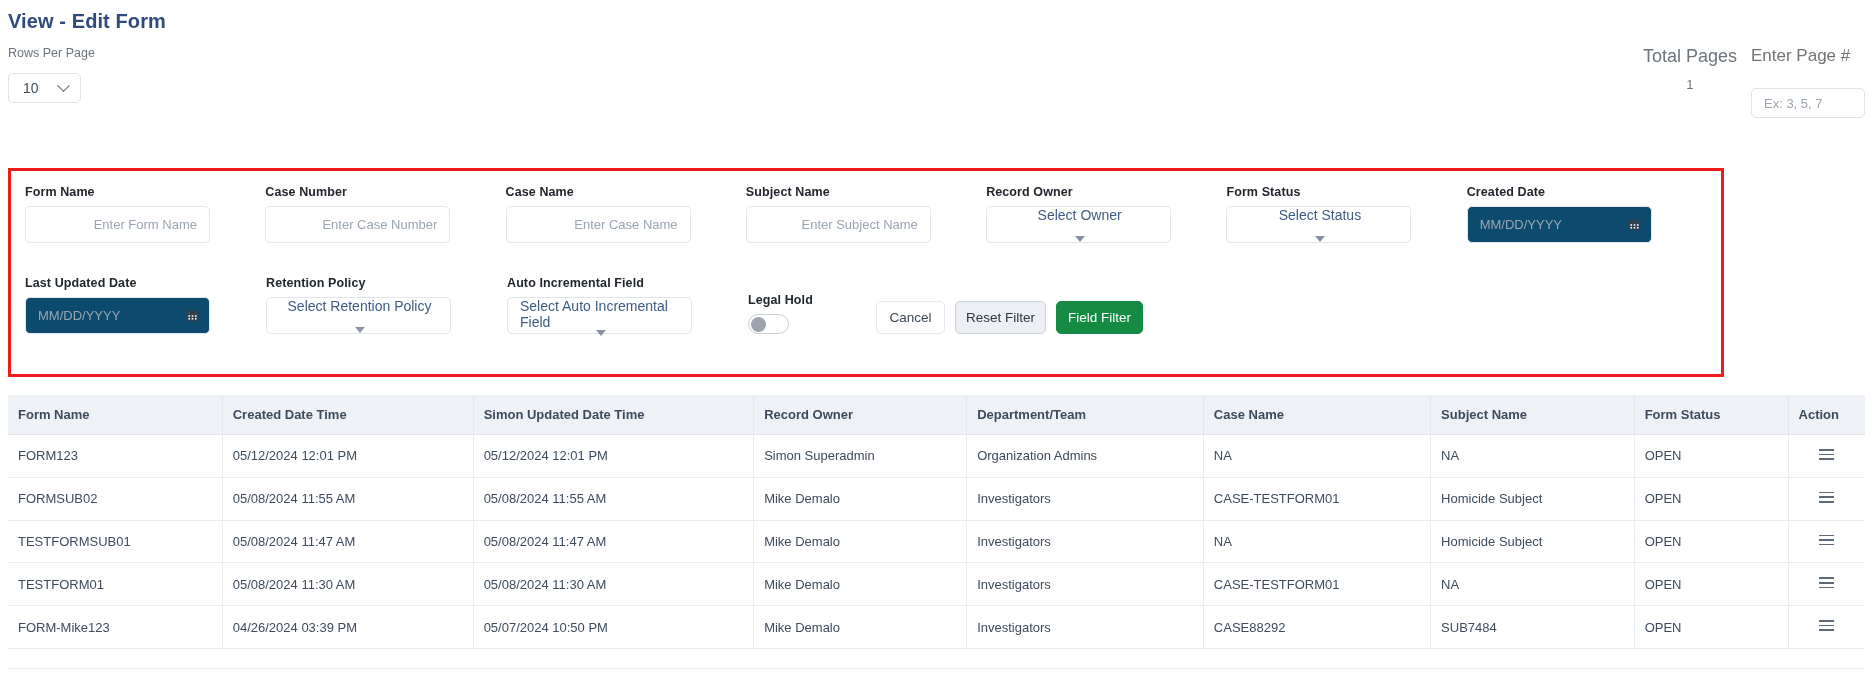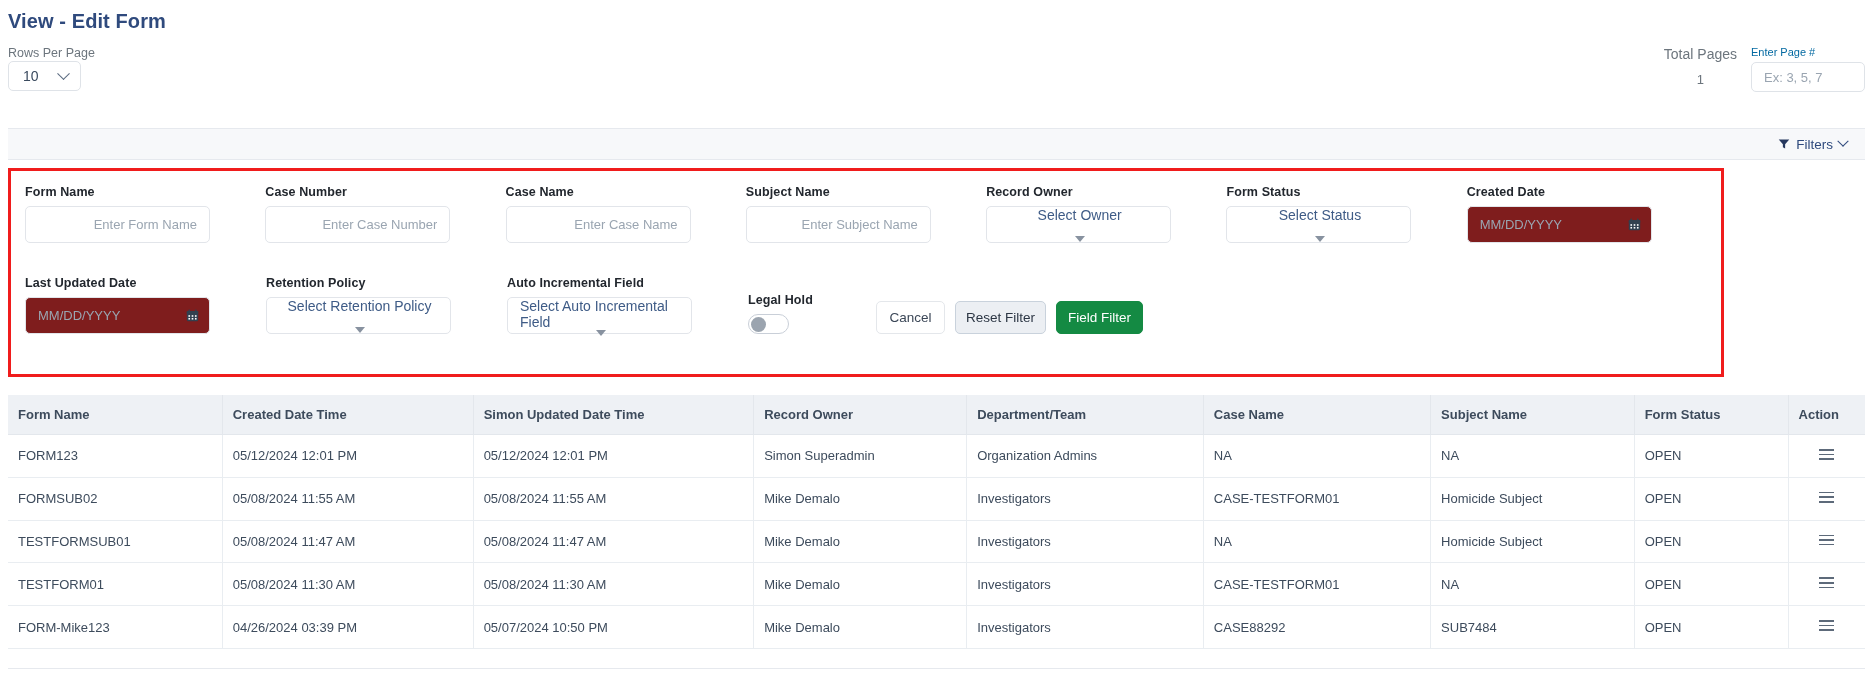--- a/index.html
+++ b/index.html
@@ -17,44 +17,44 @@
   .page-title {
     position: absolute; left: 8px; top: 10px;
     font-size: 20px; font-weight: 700; color: #2f4a7d;
     letter-spacing: .1px;
   }
   .rows-per-page {
     position: absolute; left: 8px; top: 46px;
   }
   .field-label {
     font-size: 12.5px; color: #6c757d; font-weight: 400;
-    display: block; margin-bottom: 1px;
+    display: block; margin-bottom: 13px;
   }
   .rpp-select {
     width: 73px; height: 30px;
     border: 1px solid #dfe3e8; border-radius: 5px;
     background: #fff; position: relative;
     display: flex; align-items: center; padding: 0 8px;
     font-size: 14px; color: #3a4a5e;
   }
   .rpp-select .val { flex: 1; text-align: left; padding-left: 6px; }
   .chev {
     width: 9px; height: 9px; border-right: 1.6px solid #5b6b80;
     border-bottom: 1.6px solid #5b6b80; transform: rotate(45deg) translate(-2px,-2px);
     margin-right: 4px;
   }
 
   .pager {
     position: absolute; right: 8px; top: 46px;
     display: flex; align-items: flex-start; gap: 14px;
   }
   .pager .tot { text-align: center; }
-  .pager .tot .lbl { font-size: 14px; color: #6c757d; }
+  .pager .tot .lbl { font-size: 18px; color: #6c757d; }
   .pager .tot .num { font-size: 13px; color: #6c757d; margin-top: 10px; }
-  .pager .ent .lbl { font-size: 11px; color: #0369a1; display:block; margin-bottom: 4px;}
+  .pager .ent .lbl { font-size: 17px; color: #737373; display:block; margin-bottom: 22px;}
   .page-input {
     width: 114px; height: 30px; border: 1px solid #dfe3e8; border-radius: 5px;
     background: #fff; font-size: 13px; color: #8c98a6;
     padding: 0 12px; font-family: "Liberation Sans", sans-serif;
   }
   .page-input::placeholder { color: #9aa5b1; }
 
   
   .filters-bar {
     position: absolute; left: 8px; top: 128px; width: 1857px; height: 32px;
@@ -97,21 +97,21 @@
     border: 1px solid #e2e5ea; border-radius: 5px; background: #fff;
     display: flex; align-items: center; padding: 0 10px 0 12px;
     font-size: 14px; color: #3e5b86; justify-content: space-between; flex-direction: column;
   }
   .caret {
     width: 0; height: 0; border-left: 5px solid transparent;
     border-right: 5px solid transparent; border-top: 6px solid #8892a0;
   }
   .fdate {
     width: 185px; height: 37px; position: relative;
-    border: 1px solid #e2e5ea; border-radius: 5px; background: #7f1d1d;
+    border: 1px solid #e2e5ea; border-radius: 5px; background: #0c4a6e;
     display: flex; align-items: center; padding: 0 10px 0 12px;
     font-size: 13px; color: #9aa5b1; justify-content: space-between;
   }
   .cal-ico { width: 13px; height: 13px; display:block; }
 
   .frow2 { margin-top: 16px; display:flex; align-items: flex-end; }
   .toggle-wrap { width: 128px; }
   .toggle {
     width: 41px; height: 20px; border-radius: 11px;
     border: 1px solid #c9cfd8; background: #fff; position: relative;
@@ -172,29 +172,20 @@
     <div class="tot">
       <div class="lbl">Total Pages</div>
       <div class="num">1</div>
     </div>
     <div class="ent">
       <span class="lbl">Enter Page #</span>
       <input class="page-input" type="text" placeholder="Ex: 3, 5, 7" style="">
     </div>
   </div>
 
-  <div class="filters-bar">
-    <div class="filters-toggle">
-      <svg class="funnel" viewBox="0 0 16 16">
-        <path d="M1 2h14l-5.5 6.2V14L6.5 12.3V8.2z" fill="#26385e"></path>
-      </svg>
-      <span>Filters</span>
-      <span class="chev-sm"></span>
-    </div>
-  </div>
 
   <div class="filter-panel">
     <div class="filter-inner">
 
       <div class="frow">
 
         <div class="fcol">
           <span class="flabel">Form Name</span>
           <input class="finput" type="text" placeholder="Enter Form Name" style="">
         </div>

